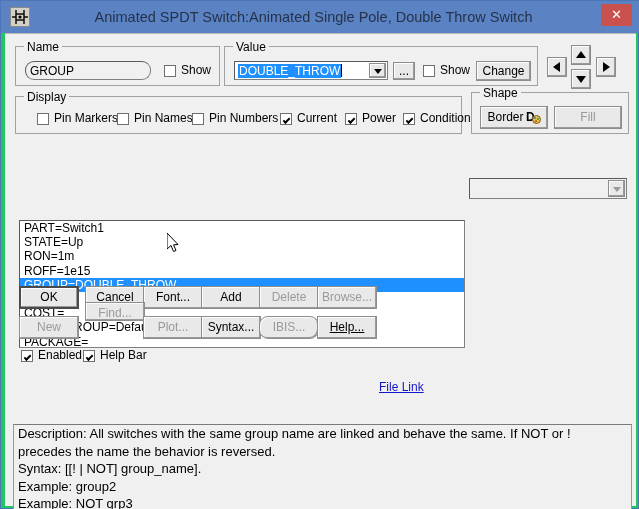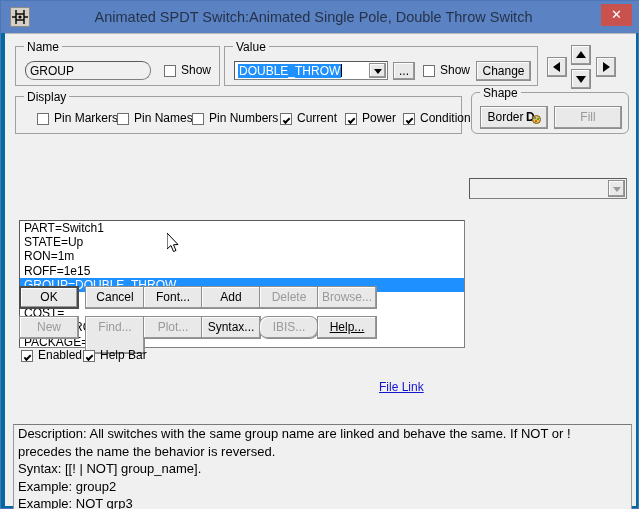--- a/index.html
+++ b/index.html
@@ -11,21 +11,21 @@
     font-family: "Liberation Sans", sans-serif;
     font-size: 12px;
     color: #000;
     overflow: hidden;
   }
 
   
   #window {
     position: absolute; left: 0; top: 0;
     width: 639px; height: 509px;
-    background: #0369a1;
+    background: #22c55e;
     box-sizing: border-box;
     border: 1px solid #4d76b8;
   }
   #titlebar {
     position: absolute; left: 0; top: 0;
     width: 639px; height: 32px;
     background: #5b83c4;
   }
   #app-icon {
     position: absolute; left: 9px; top: 6px;
@@ -361,21 +361,21 @@
       <div class="chk" style="left:329px; top:14px;">
         <span class="box checked"></span>
         <span class="lbl">Power</span>
       </div>
       <div class="chk" style="left:387px; top:14px;">
         <span class="box checked"></span>
         <span class="lbl">Condition</span>
       </div>
     </div>
 
-    <div class="groupbox" style="left:466px; top:58px; width:158px; height:42px;border-radius:6px;">
+    <div class="groupbox" style="left:466px; top:58px; width:158px; height:42px;">
       <span class="gb-title">Shape</span>
       <div class="btn" style="left:8px; top:13px; width:68px; height:23px; line-height:21px;">
         <span>Border</span><span class="palette-icon"><svg width="15" height="14" viewBox="0 0 15 14">
               <text x="0" y="11" font-family="Liberation Sans, sans-serif" font-size="12" font-weight="bold" fill="#000">D</text>
               <circle cx="10.5" cy="9.5" r="4" fill="#e8c14a" stroke="#7a5a12" stroke-width="1"></circle>
               <circle cx="9" cy="8" r="0.9" fill="#2a6fc4"></circle>
               <circle cx="12" cy="9" r="0.9" fill="#22903a"></circle>
               <circle cx="10" cy="11.2" r="0.9" fill="#c42a2a"></circle>
             </svg></span>
       </div>
@@ -408,21 +408,21 @@
     </div>
 
     <div class="btn default" style="left:14px; top:252px; width:60px; height:23px; line-height:19px;">OK</div>
     <div class="btn" style="left:80px; top:252px; width:60px; height:23px; line-height:21px;">Cancel</div>
     <div class="btn" style="left:138px; top:252px; width:60px; height:23px; line-height:21px;">Font...</div>
     <div class="btn" style="left:196px; top:252px; width:60px; height:23px; line-height:21px;">Add</div>
     <div class="btn disabled" style="left:254px; top:252px; width:60px; height:23px; line-height:21px;">Delete</div>
     <div class="btn disabled" style="left:312px; top:252px; width:60px; height:23px; line-height:21px;">Browse...</div>
 
     <div class="btn disabled" style="left:14px; top:282px; width:60px; height:23px; line-height:21px;">New</div>
-    <div class="btn disabled" style="left:80px; top:282px; width:60px; height:38px; line-height:21px;">Find...</div>
+    <div class="btn disabled" style="left:80px; top:268px; width:60px; height:19px; line-height:21px;">Find...</div>
     <div class="btn disabled" style="left:138px; top:282px; width:60px; height:23px; line-height:21px;">Plot...</div>
     <div class="btn" style="left:196px; top:282px; width:60px; height:23px; line-height:21px;">Syntax...</div>
     <div class="btn disabled" style="left:254px; top:282px; width:60px; height:23px; line-height:21px;border-radius:9px;">IBIS...</div>
     <div class="btn" style="left:312px; top:282px; width:60px; height:23px; line-height:21px;text-decoration:underline;">Help...</div>
 
     <div class="chk" style="left:16px; top:314px;">
       <span class="box checked"></span>
       <span class="lbl">Enabled</span>
     </div>
     <div class="chk" style="left:78px; top:314px;">

